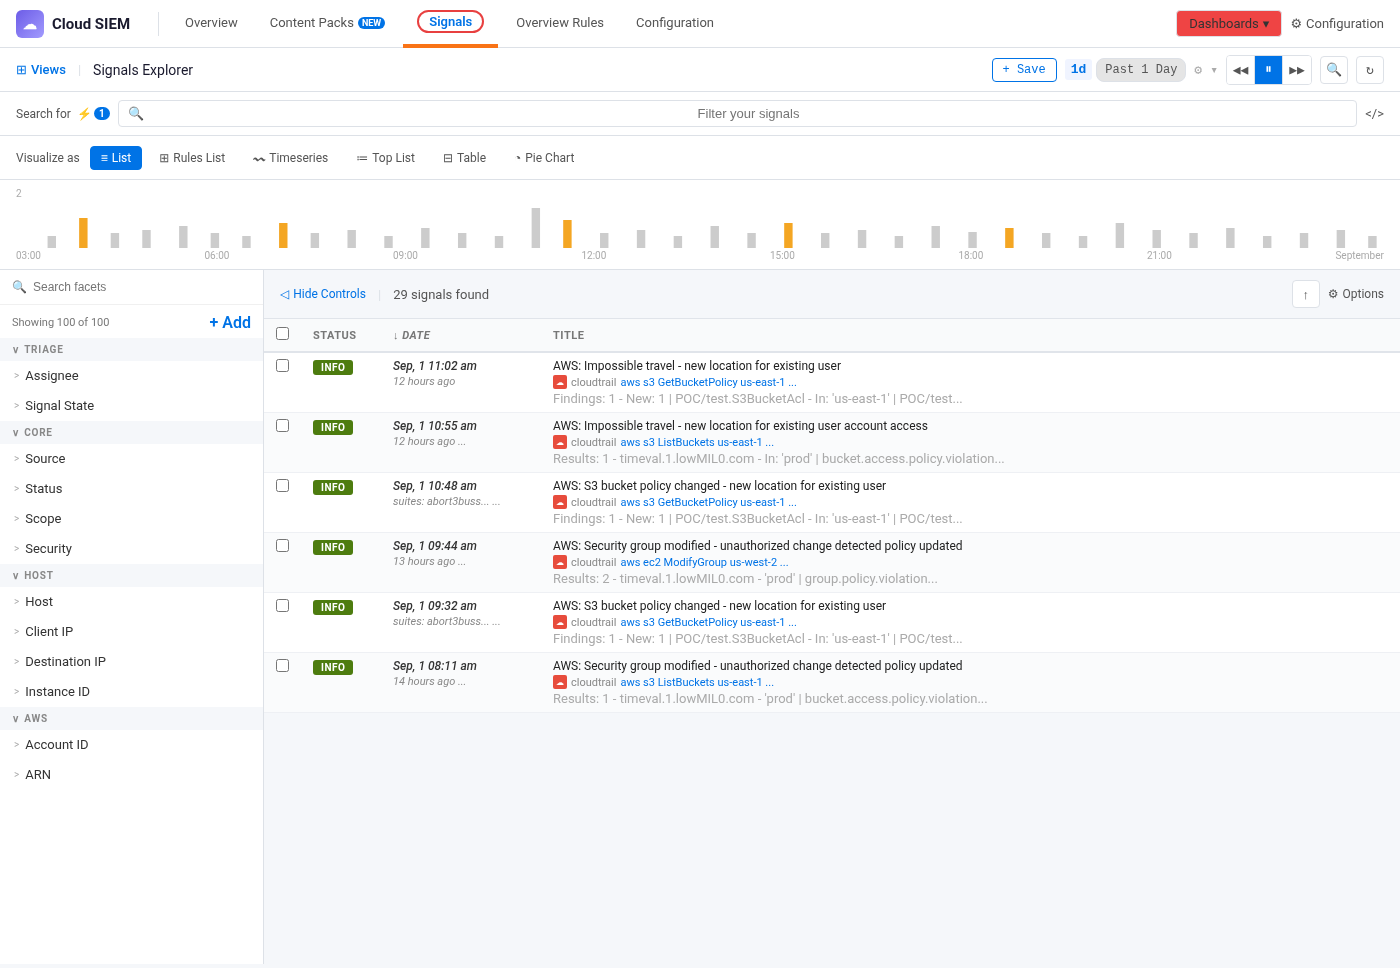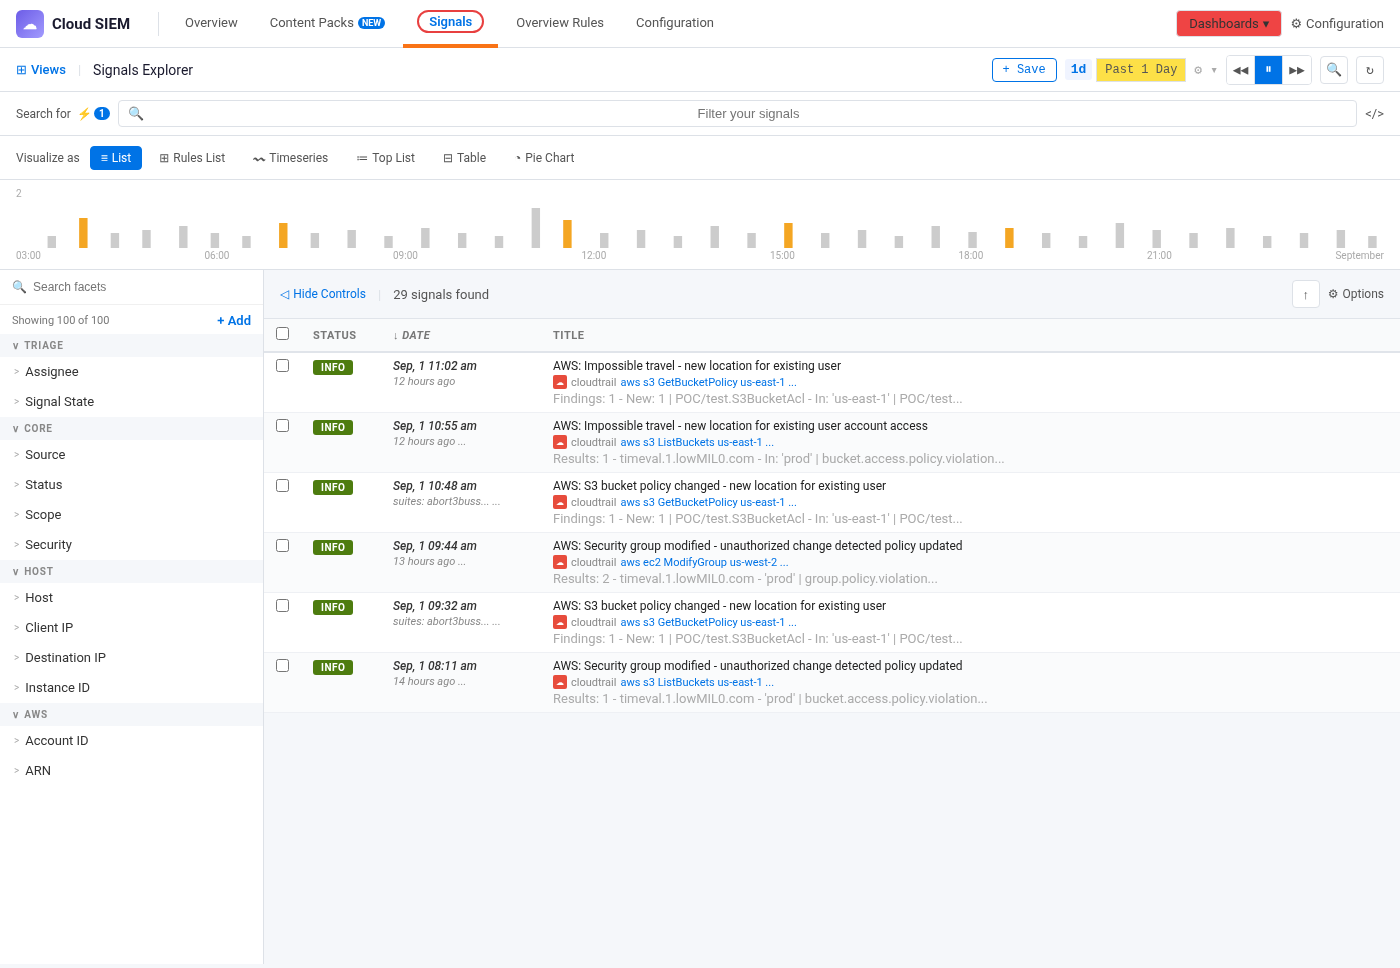--- a/index.html
+++ b/index.html
@@ -26,21 +26,21 @@
     .second-bar {
       display: flex; align-items: center; background: #fff; border-bottom: 1px solid #dde1e7;
       height: 44px; padding: 0 16px; gap: 12px;
     }
     .views-btn { display: flex; align-items: center; gap: 4px; color: #0073e6; cursor: pointer; font-size: 13px; font-weight: 500; }
     .page-title { font-size: 14px; font-weight: 400; color: #1a1a2e; }
     .second-bar-right { margin-left: auto; display: flex; align-items: center; gap: 8px; font-family: Liberation Mono, monospace; }
     .btn-save { display: flex; align-items: center; gap: 4px; color: #0073e6; cursor: pointer; border: 1px solid #0073e6; padding: 4px 10px; border-radius: 4px; font-size: 12px; }
     .time-range { display: flex; align-items: center; gap: 4px; }
     .time-badge { background: #f0f4ff; color: #0073e6; font-size: 13px; padding: 3px 6px; border-radius: 3px; font-weight: 600; }
-    .time-label { font-size: 12px; color: #555; border: 1px solid #dde1e7; padding: 4px 8px; border-radius: 0; background: #fde047; cursor: pointer; }
+    .time-label { font-size: 12px; color: #555; border: 1px solid #dde1e7; padding: 4px 8px; border-radius: 8px; background: #e5e5e5; cursor: pointer; }
     .icon-btn { display: flex; align-items: center; justify-content: center; width: 28px; height: 28px; border: 1px solid #dde1e7; border-radius: 4px; cursor: pointer; color: #555; background: #fff; font-size: 13px; }
     .icon-btn.active { background: #0073e6; color: white; border-color: #0073e6; }
     .icon-btn-group { display: flex; border: 1px solid #dde1e7; border-radius: 4px; overflow: hidden; }
     .icon-btn-group .icon-btn { border: none; border-radius: 0; border-right: 1px solid #dde1e7; }
     .icon-btn-group .icon-btn:last-child { border-right: none; }
 
     
     .search-bar {
       background: #fff; border-bottom: 1px solid #dde1e7; padding: 8px 16px; display: flex; align-items: center; gap: 8px;
     }
@@ -68,21 +68,21 @@
     .histogram-times { display: flex; justify-content: space-between; padding: 2px 0; font-size: 10px; color: #aaa; }
 
     
     .main-layout { display: flex; height: calc(968px - 48px - 44px - 52px - 40px - 90px); min-height: 500px; }
 
     
     .sidebar { width: 264px; min-width: 264px; background: #fff; border-right: 1px solid #dde1e7; overflow-y: auto; }
     .sidebar-search { padding: 10px 12px; border-bottom: 1px solid #f0f0f0; display: flex; align-items: center; gap: 6px; }
     .sidebar-search input { border: none; outline: none; flex: 1; font-size: 12px; color: #888; background: transparent; }
     .sidebar-showing { display: flex; align-items: center; justify-content: space-between; padding: 8px 12px 6px; font-size: 11px; color: #777; }
-    .sidebar-add-btn { display: flex; align-items: center; gap: 3px; color: #0073e6; cursor: pointer; font-size: 13px; font-weight: 600; }
+    .sidebar-add-btn { display: flex; align-items: center; gap: 3px; color: #0073e6; cursor: pointer; font-size: 16px; font-weight: 600; }
     .sidebar-section-header { padding: 6px 12px; background: #f5f7fa; font-size: 10px; font-weight: 700; color: #888; letter-spacing: 0.8px; text-transform: uppercase; display: flex; align-items: center; gap: 4px; cursor: pointer; }
     .sidebar-item { display: flex; align-items: center; gap: 6px; padding: 7px 14px; cursor: pointer; font-size: 13px; color: #333; border-bottom: 1px solid transparent; }
     .chevron { font-size: 10px; color: #aaa; }
 
     
     .content { flex: 1; overflow-y: auto; background: #f5f7fa; }
     .content-header { display: flex; align-items: center; padding: 10px 16px; gap: 12px; background: #f5f7fa; border-bottom: 1px solid #e0e4ea; }
     .hide-controls-btn { display: flex; align-items: center; gap: 4px; color: #0073e6; cursor: pointer; font-size: 12px; }
     .signals-count { font-size: 13px; color: #555; }
     .content-actions { margin-left: auto; display: flex; align-items: center; gap: 8px; }

